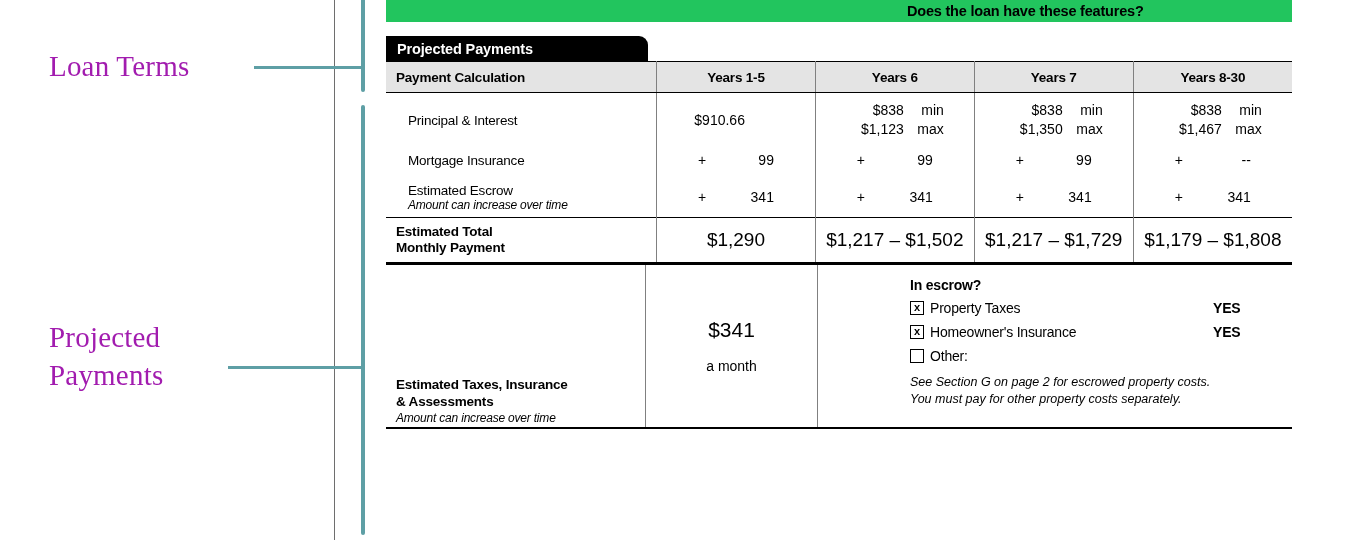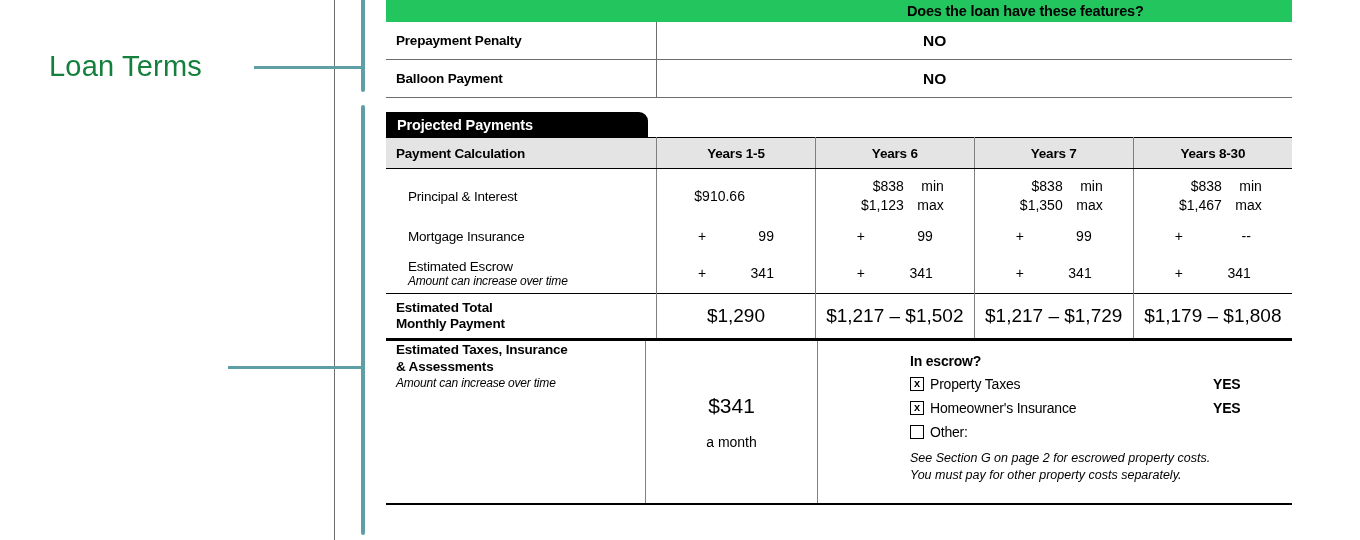--- a/index.html
+++ b/index.html
@@ -14,22 +14,22 @@
     overflow: hidden;
     font-family: "Liberation Sans", sans-serif;
     color: #000;
   }
 
   
   .anno-layer { position: absolute; inset: 0; }
 
   .anno-label {
     position: absolute;
-    color: #15803d;
-    font-family: Liberation Sans, sans-serif;
+    color: #a21caf;
+    font-family: Liberation Serif, serif;
     font-size: 29px;
     font-weight: 400;
     letter-spacing: 0.2px;
     line-height: 38px;
     white-space: pre-line;
   }
   #anno-loan-terms { left: 49px; top: 47px; }
   #anno-projected  { left: 49px; top: 318px; }
 
   
@@ -196,21 +196,21 @@
 
   
   .esc-wrap { display: flex; border-bottom: 2.5px solid #000; }
   .esc-left {
     width: 260px;
     flex: 0 0 260px;
     border-right: 1.5px solid #808080;
     box-sizing: border-box;
     padding-left: 10px;
     display: flex;
-    align-items: flex-start;
+    align-items: flex-end;
     font-size: 13.5px;
     font-weight: bold;
     letter-spacing: -0.2px;
     line-height: 17px;
   }
   .esc-mid {
     width: 172px;
     flex: 0 0 172px;
     border-right: 1.5px solid #808080;
     box-sizing: border-box;
@@ -267,43 +267,33 @@
 </head>
 <body>
 
 <div class="anno-layer">
   <div class="grey-rule"></div>
 
   <div class="anno-label" id="anno-loan-terms">Loan Terms</div>
   <div class="leader" id="leader-loan"></div>
   <div class="bracket" id="bracket-loan"></div>
 
+  <div class="anno-label" id="anno-projected">Projected
+Payments</div>
   <div class="leader" id="leader-projected"></div>
   <div class="bracket" id="bracket-projected"></div>
 </div>
 
 <div class="doc">
 
   <div class="lt-head-band">
     <div class="band-spacer"></div>
     <div class="band-text">Does the loan have these features?</div>
   </div>
 
-  <table class="loan-terms">
-    <tbody>
-      <tr>
-        <td class="lt-label">Prepayment Penalty</td>
-        <td class="lt-val">NO</td>
-      </tr>
-      <tr>
-        <td class="lt-label">Balloon Payment</td>
-        <td class="lt-val">NO</td>
-      </tr>
-    </tbody>
-  </table>
 
   <div class="pp-tab">Projected Payments</div>
 
   <table class="pp">
     <thead>
       <tr>
         <th class="pp-head-calc">Payment Calculation</th>
         <th class="c1">Years 1-5</th>
         <th class="c2">Years 6</th>
         <th class="c3">Years 7</th>

